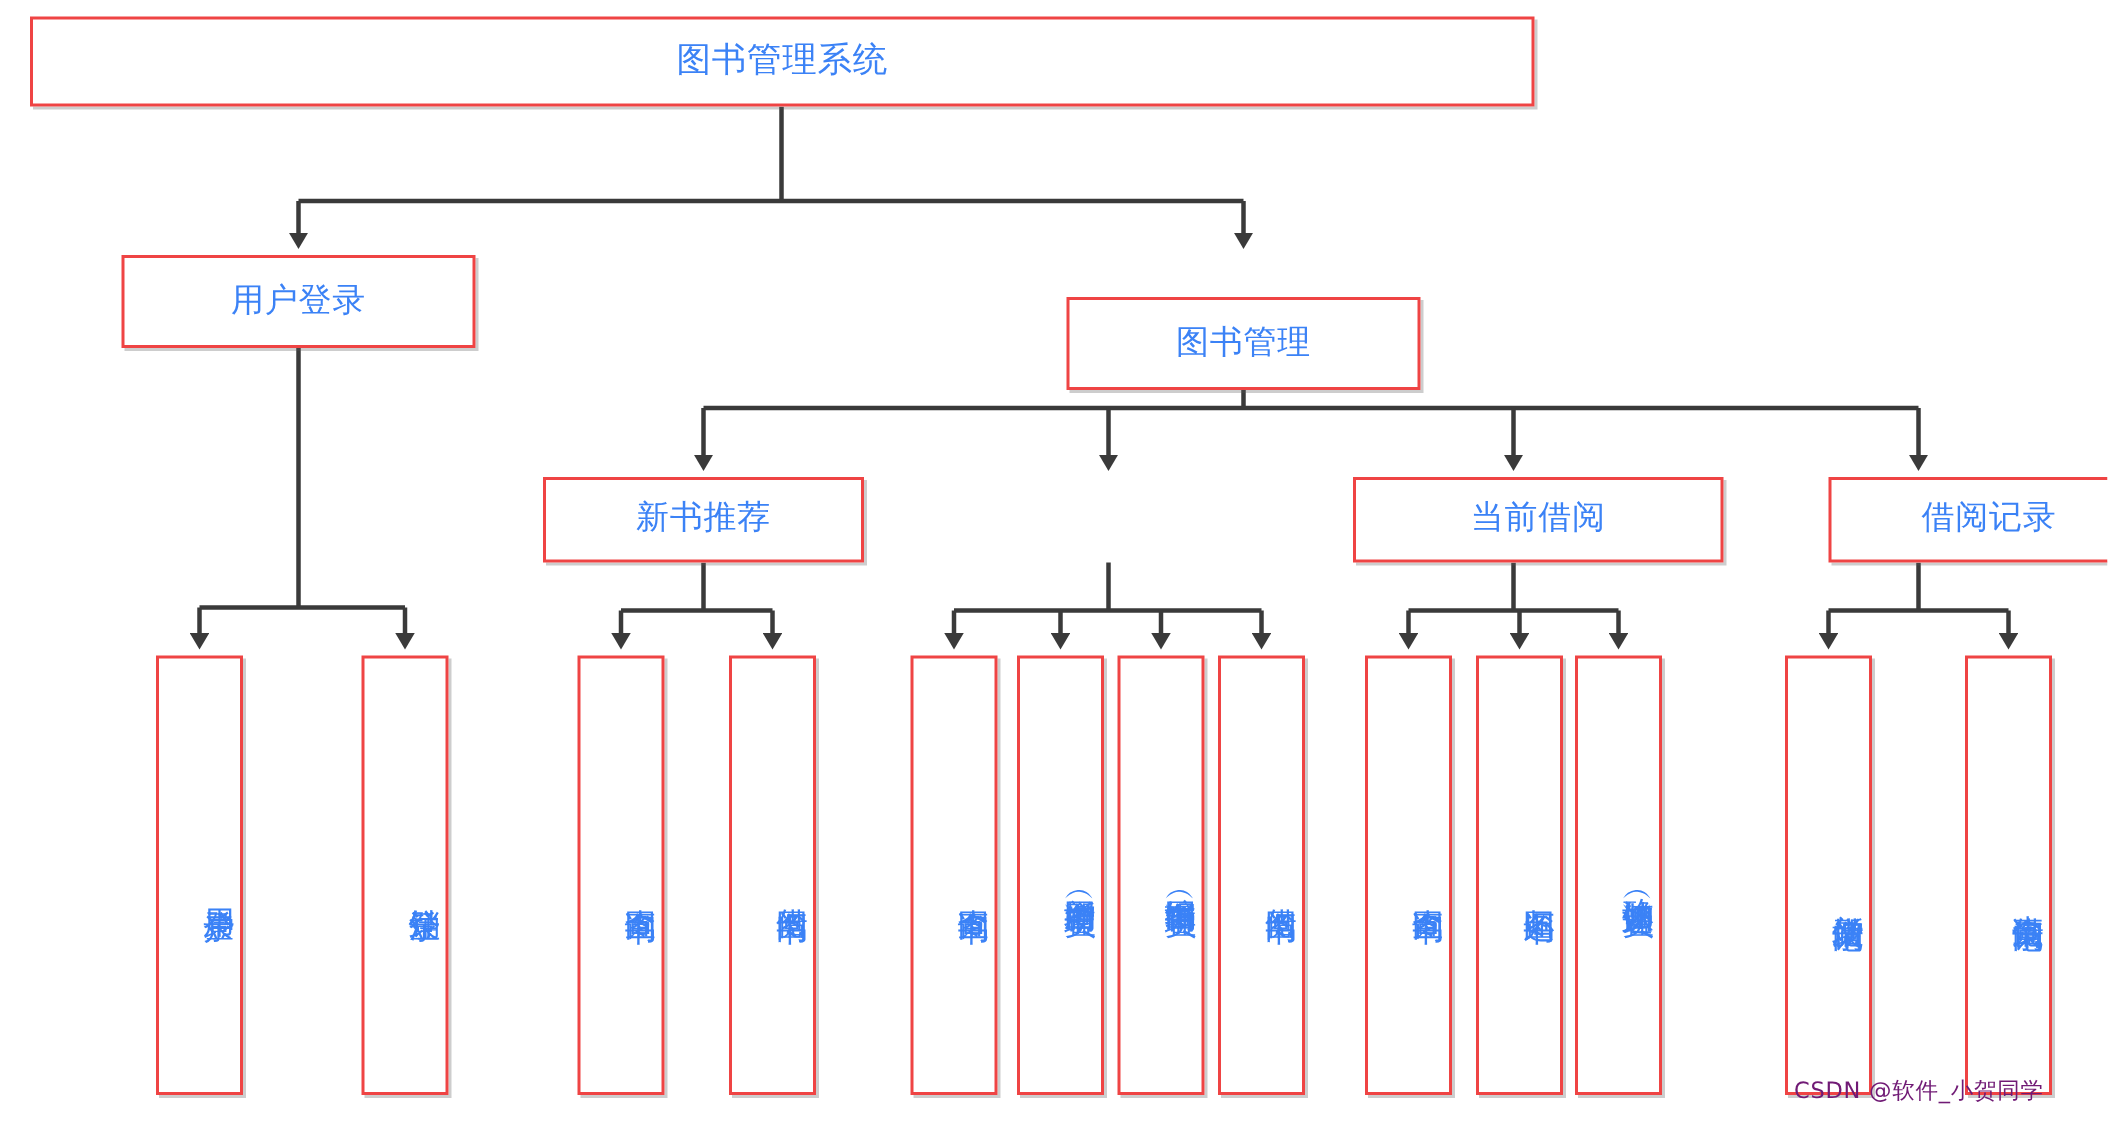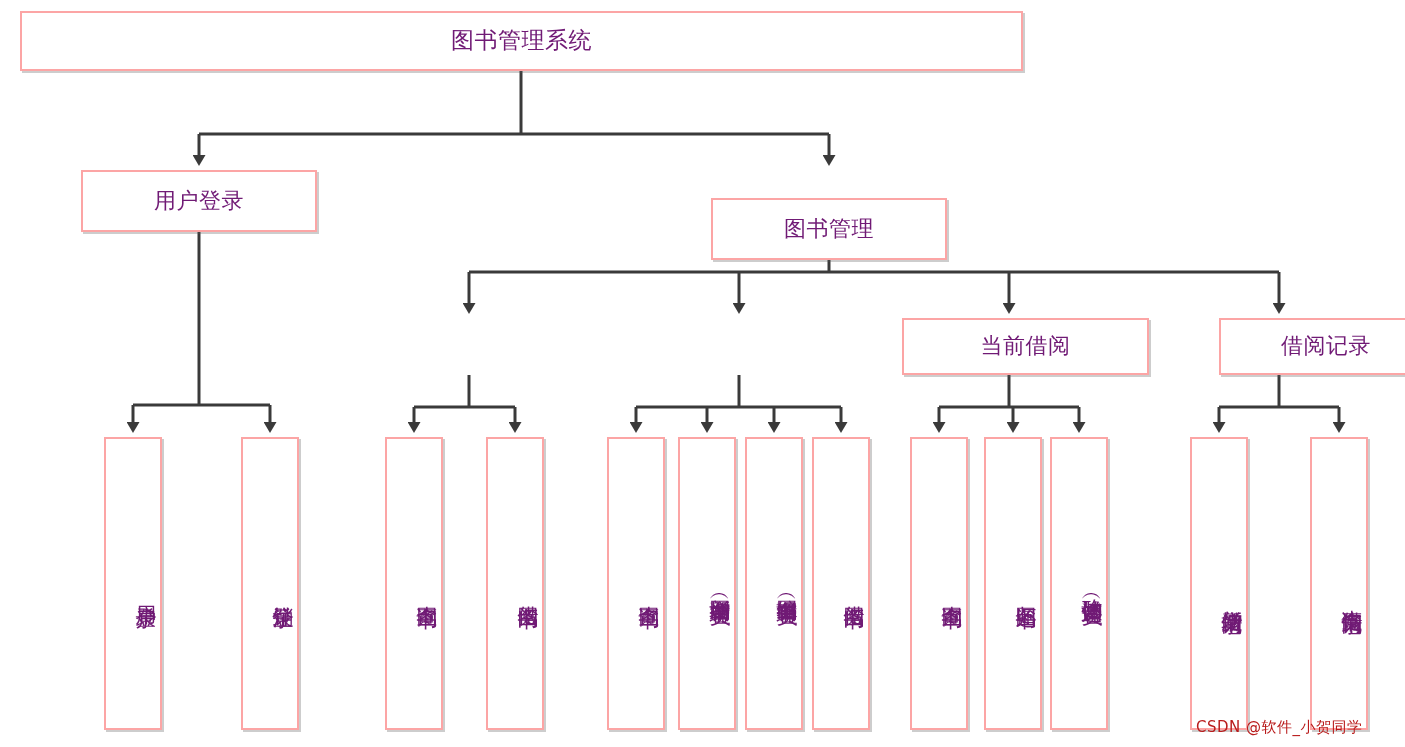--- a/index.html
+++ b/index.html
@@ -22,26 +22,26 @@
     left: 0;
     top: 0;
     width: 1405px;
     height: 747px;
     pointer-events: none;
   }
   .node {
     position: absolute;
     box-sizing: border-box;
     background: #ffffff;
-    border: 2px solid #fca5a5;
+    border: 2px solid #ef4444;
     box-shadow: 2px 2px 0 rgba(90,90,90,0.30);
     display: flex;
     align-items: center;
     justify-content: center;
-    color: #701a75;
+    color: #3b82f6;
   }
   .node.horiz {
     font-size: 22px;
     letter-spacing: 0.5px;
     line-height: 1.1;
   }
   .node.vert {
     writing-mode: vertical-rl;
     text-orientation: upright;
     font-size: 21px;
@@ -56,21 +56,21 @@
     text-orientation: upright;
     display: block;
     white-space: normal;
   }
   #root-node {
     font-size: 23px;
   }
   .watermark {
     position: absolute;
     font-size: 15px;
-    color: #b91c1c;
+    color: #701a75;
     letter-spacing: 0.5px;
     white-space: nowrap;
     user-select: none;
   }
 </style>
 </head>
 <body>
 
 <div id="canvas">
 
@@ -129,20 +129,23 @@
     <span>图书管理系统</span>
   </div>
 
   <div class="node horiz" style="left:81px;top:170px;width:236px;height:62px;">
     <span>用户登录</span>
   </div>
   <div class="node horiz" style="left:711px;top:170px;width:236px;height:62px;margin-top:28px;">
     <span>图书管理</span>
   </div>
 
+  <div class="node horiz" style="left:362px;top:318px;width:214px;height:57px;">
+    <span>新书推荐</span>
+  </div>
   <div class="node horiz" style="left:902px;top:318px;width:247px;height:57px;">
     <span>当前借阅</span>
   </div>
   <div class="node horiz" style="left:1219px;top:318px;width:214px;height:57px;">
     <span>借阅记录</span>
   </div>
 
   <div class="node vert" style="left:104px;top:437px;width:58px;height:293px;">
     <span class="vtext">用户登录</span>
   </div>

